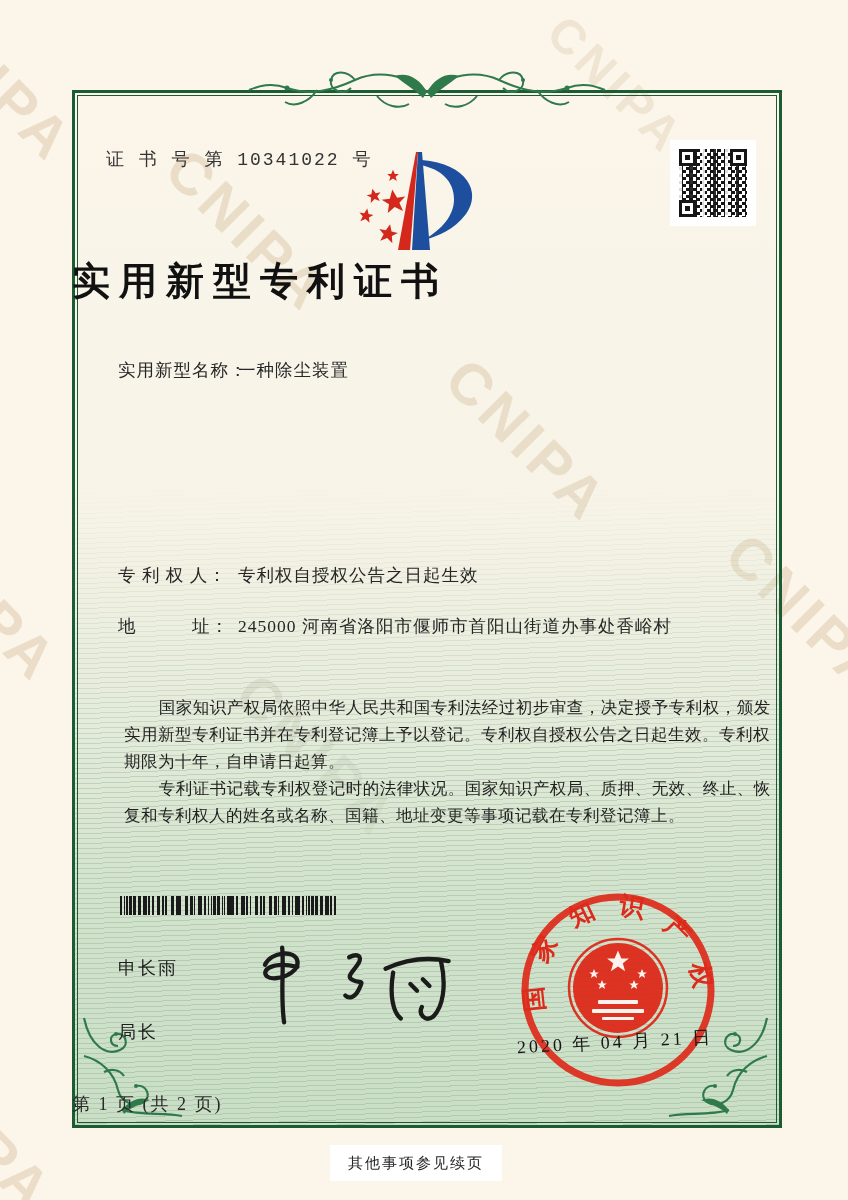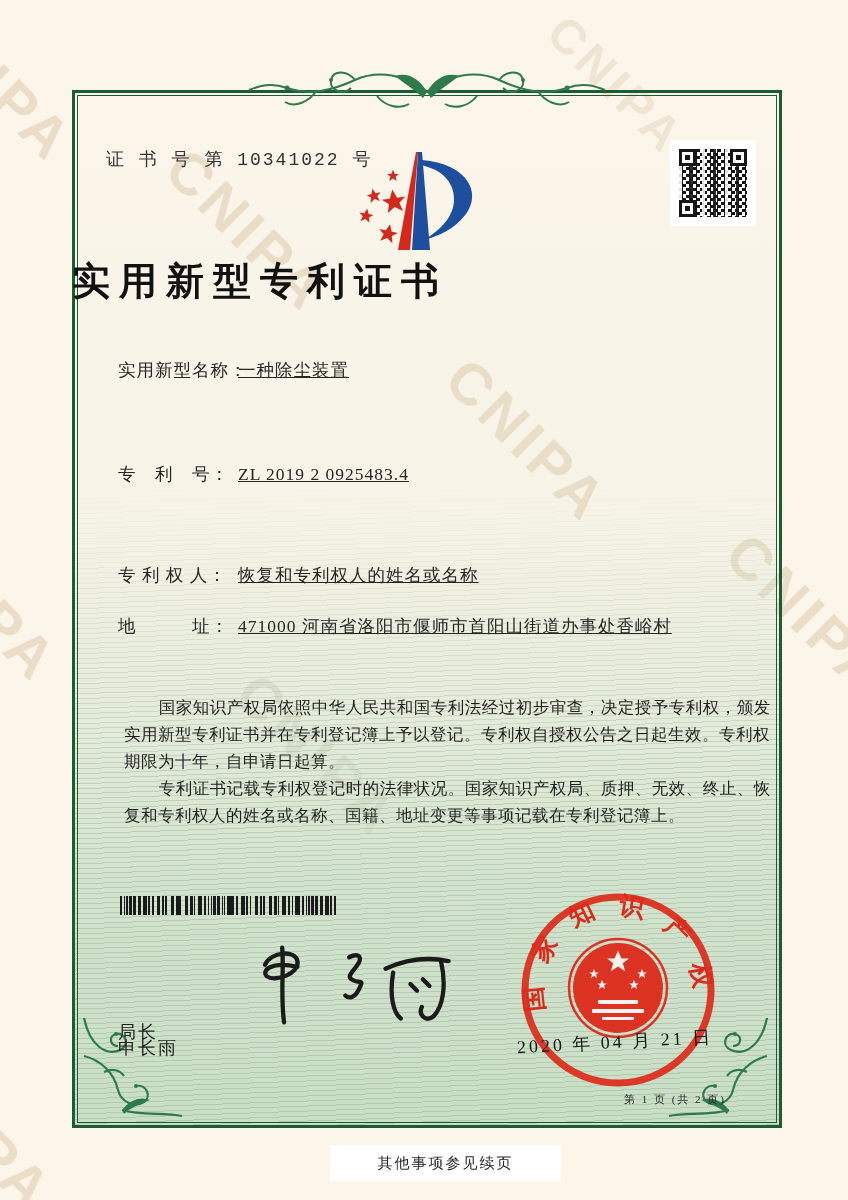--- a/index.html
+++ b/index.html
@@ -60,41 +60,41 @@
   }
   .qf{position:absolute;width:17px;height:17px;box-sizing:border-box;border:3px solid #161616;background:#fff;}
   .qf::after{content:"";position:absolute;inset:3px;background:#161616;}
   .qf.tl{left:9px;top:9px;} .qf.tr{right:9px;top:9px;} .qf.bl{left:9px;bottom:9px;}
   .title{
     position:absolute;left:72px;top:256px;width:710px;text-align:left;
     font-size:38px;font-weight:bold;letter-spacing:9px;color:#111;
   }
   .row{position:absolute;left:118px;font-size:17.5px;color:#262626;white-space:nowrap;}
   .flabel{display:inline-block;width:120px;letter-spacing:1px;}
-  .fvalue{letter-spacing:1px;text-decoration:underline;}
+  .fvalue{letter-spacing:1px;}
   .pair2{position:absolute;left:315px;top:0;}
   .paras{position:absolute;left:124px;top:694px;width:650px;font-size:16.5px;line-height:27px;color:#1f1f1f;}
   .paras p{margin:0;text-indent:2.1em;letter-spacing:0.5px;}
   .barcode{
     position:absolute;left:120px;top:896px;width:216px;height:19px;
     background-image:
       repeating-linear-gradient(90deg,#1a1a1a 0 2px,rgba(0,0,0,0) 2px 4px,#1a1a1a 4px 5px,rgba(0,0,0,0) 5px 9px,#1a1a1a 9px 12px,rgba(0,0,0,0) 12px 14px),
       repeating-linear-gradient(90deg,#1a1a1a 0 1px,rgba(0,0,0,0) 1px 6px,#1a1a1a 6px 8px,rgba(0,0,0,0) 8px 13px);
   }
   .officer-title{position:absolute;left:118px;top:1020px;font-size:18px;color:#1d1d1d;letter-spacing:2px;}
-  .officer-name{position:absolute;left:118px;top:1036px;font-size:18px;color:#1d1d1d;letter-spacing:2px;}
+  .officer-name{position:absolute;left:118px;top:956px;font-size:18px;color:#1d1d1d;letter-spacing:2px;}
   .signature{position:absolute;left:242px;top:934px;}
   .seal{position:absolute;left:518px;top:890px;width:200px;height:200px;}
   .seal-date{
     position:absolute;left:500px;top:1030px;width:230px;text-align:center;
     font-size:18px;letter-spacing:3px;color:#161616;transform:rotate(-3deg);
   }
-  .page-info{position:absolute;left:72px;top:1092px;width:654px;text-align:right;font-size:11px;letter-spacing:2px;color:#2a2a2a;}
+  .page-info{position:absolute;left:72px;top:1092px;width:654px;text-align:left;font-size:18px;letter-spacing:2px;color:#2a2a2a;}
   .cont-box{
-    position:absolute;left:330px;top:1145px;width:231px;height:36px;background:#fff;
+    position:absolute;left:330px;top:1145px;width:172px;height:36px;background:#fff;
     text-align:center;line-height:36px;font-size:15px;letter-spacing:2px;color:#262626;
   }
 </style>
 </head>
 <body>
 
 <div class="page">
 
   <span class="wm" style="left:-55px;top:-15px;">CNIPA</span>
   <span class="wm" style="left:200px;top:135px;">CNIPA</span>
@@ -181,28 +181,25 @@
       <div class="qf tl"></div>
       <div class="qf tr"></div>
       <div class="qf bl"></div>
     </div>
 
     <div class="title">实用新型专利证书</div>
 
     <div class="row" style="top:358px;">
       <span class="flabel">实用新型名称：</span><span class="fvalue">一种除尘装置</span>
     </div>
-    <div class="row" style="top:462px;">
-      <span class="flabel">专　利　号：</span><span class="fvalue">ZL 2019 2 0925483.4</span>
-    </div>
     <div class="row" style="top:563px;">
-      <span class="flabel">专 利 权 人：</span><span class="fvalue">恢复和专利权人的姓名或名称</span>
+      <span class="flabel">专 利 权 人：</span><span class="fvalue">专利权自授权公告之日起生效</span>
     </div>
     <div class="row" style="top:614px;">
-      <span class="flabel">地　　　址：</span><span class="fvalue">471000 河南省洛阳市偃师市首阳山街道办事处香峪村</span>
+      <span class="flabel">地　　　址：</span><span class="fvalue">245000 河南省洛阳市偃师市首阳山街道办事处香峪村</span>
     </div>
 
     <div class="paras">
       <p>国家知识产权局依照中华人民共和国专利法经过初步审查，决定授予专利权，颁发实用新型专利证书并在专利登记簿上予以登记。专利权自授权公告之日起生效。专利权期限为十年，自申请日起算。</p>
       <p>专利证书记载专利权登记时的法律状况。国家知识产权局、质押、无效、终止、恢复和专利权人的姓名或名称、国籍、地址变更等事项记载在专利登记簿上。</p>
     </div>
 
     <div class="barcode"></div>
 
     <div class="officer-title">局长</div>

